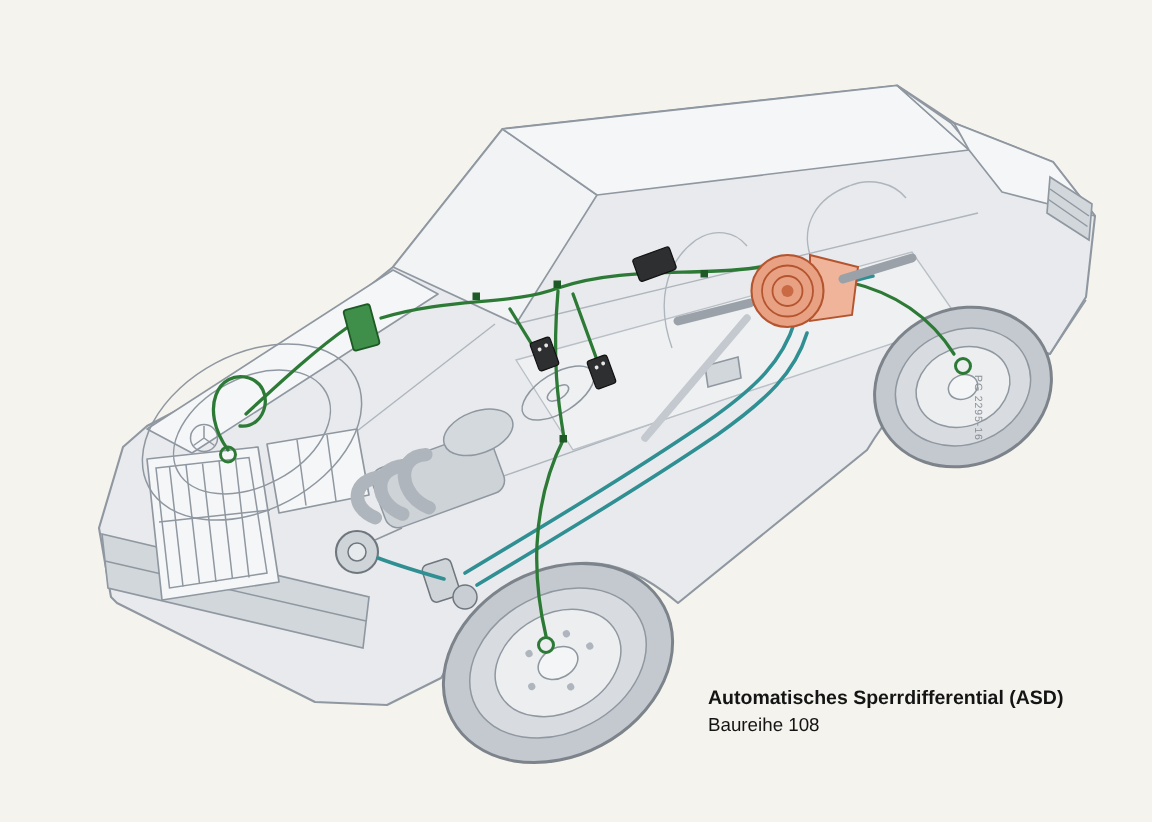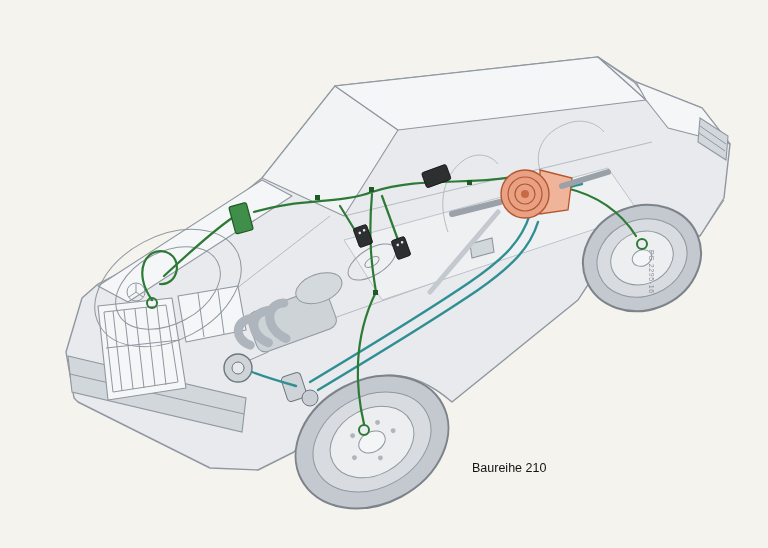--- a/index.html
+++ b/index.html
@@ -212,18 +212,19 @@
       <path d="M562,186 L608,172" stroke="#9aa1a9" stroke-width="6" stroke-linecap="round" fill="none"></path>
       <circle class="diff" cx="525" cy="194" r="24"></circle>
       <circle class="diffline" cx="525" cy="194" r="17"></circle>
       <circle class="diffline" cx="525" cy="194" r="10"></circle>
       <circle cx="525" cy="194" r="4" fill="#c96a45"></circle>
     </g>
 
   </svg>
 
   <div class="caption">
-    <div class="s">Baureihe 210</div>
+    <div class="t">Automatisches Sperrdifferential (ASD)</div>
+    <div class="s">Baureihe 108</div>
   </div>
 
   <div class="side-code">PG 2295-16</div>
 
 </div>
 
 </body></html>

